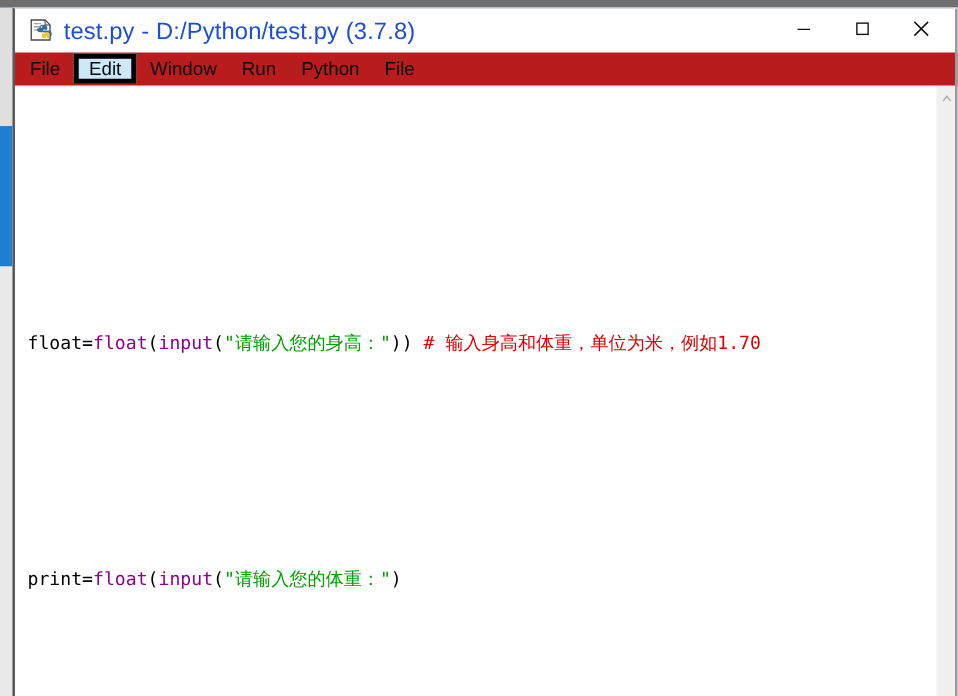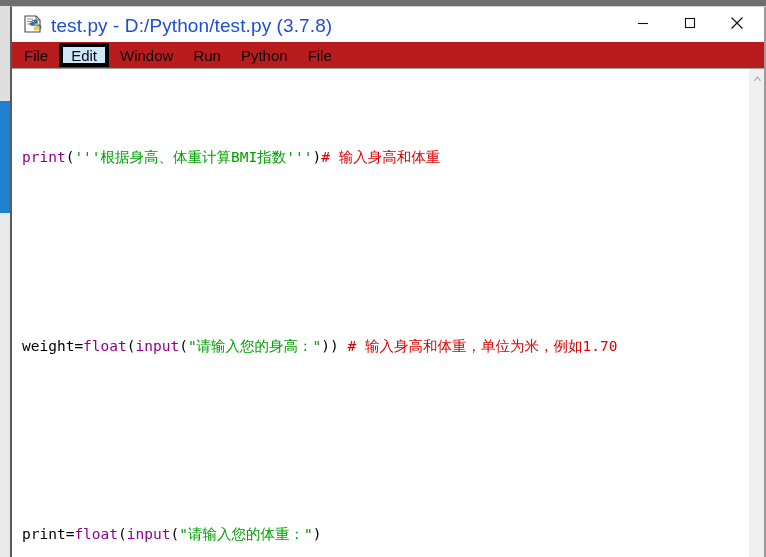--- a/index.html
+++ b/index.html
@@ -224,25 +224,24 @@
     <div class="menu-item">Window</div>
     <div class="menu-item">Run</div>
     <div class="menu-item">Python</div>
     <div class="menu-item">File</div>
   </div>
 
   <div id="editor-area">
 
     <div id="code">
 
-      <div class="ln"><span class="bi">print</span><span>(</span><span class="str">'''根据身高、体重计算BMI指数'''</span><span>)</span><span class="cmt"># 输入身高和体重</span></div>
 
       <div class="ln"> </div>
 
-      <div class="ln"><span>weight=</span><span class="bi">float</span><span>(</span><span class="bi">input</span><span>(</span><span class="str">"请输入您的身高："</span><span>)) </span><span class="cmt"># 输入身高和体重，单位为米，例如1.70</span></div>
+      <div class="ln"><span>float=</span><span class="bi">float</span><span>(</span><span class="bi">input</span><span>(</span><span class="str">"请输入您的身高："</span><span>)) </span><span class="cmt"># 输入身高和体重，单位为米，例如1.70</span></div>
 
       <div class="ln"> </div>
 
       <div class="ln"><span>print=</span><span class="bi">float</span><span>(</span><span class="bi">input</span><span>(</span><span class="str">"请输入您的体重："</span><span>)</span></div>
 
       
 
       
 
       

